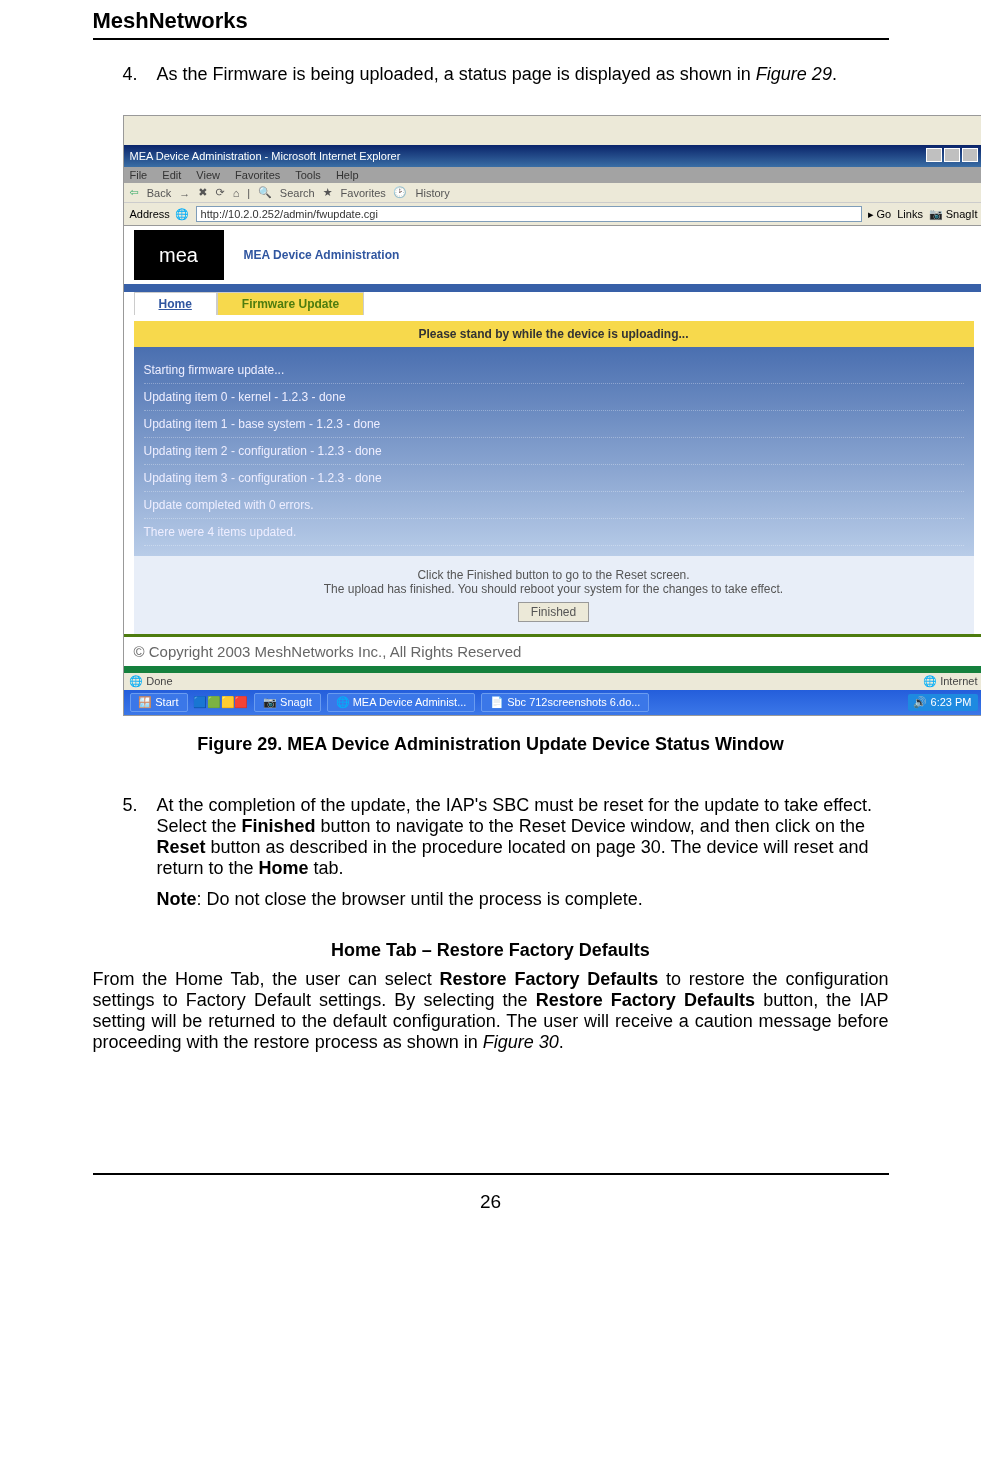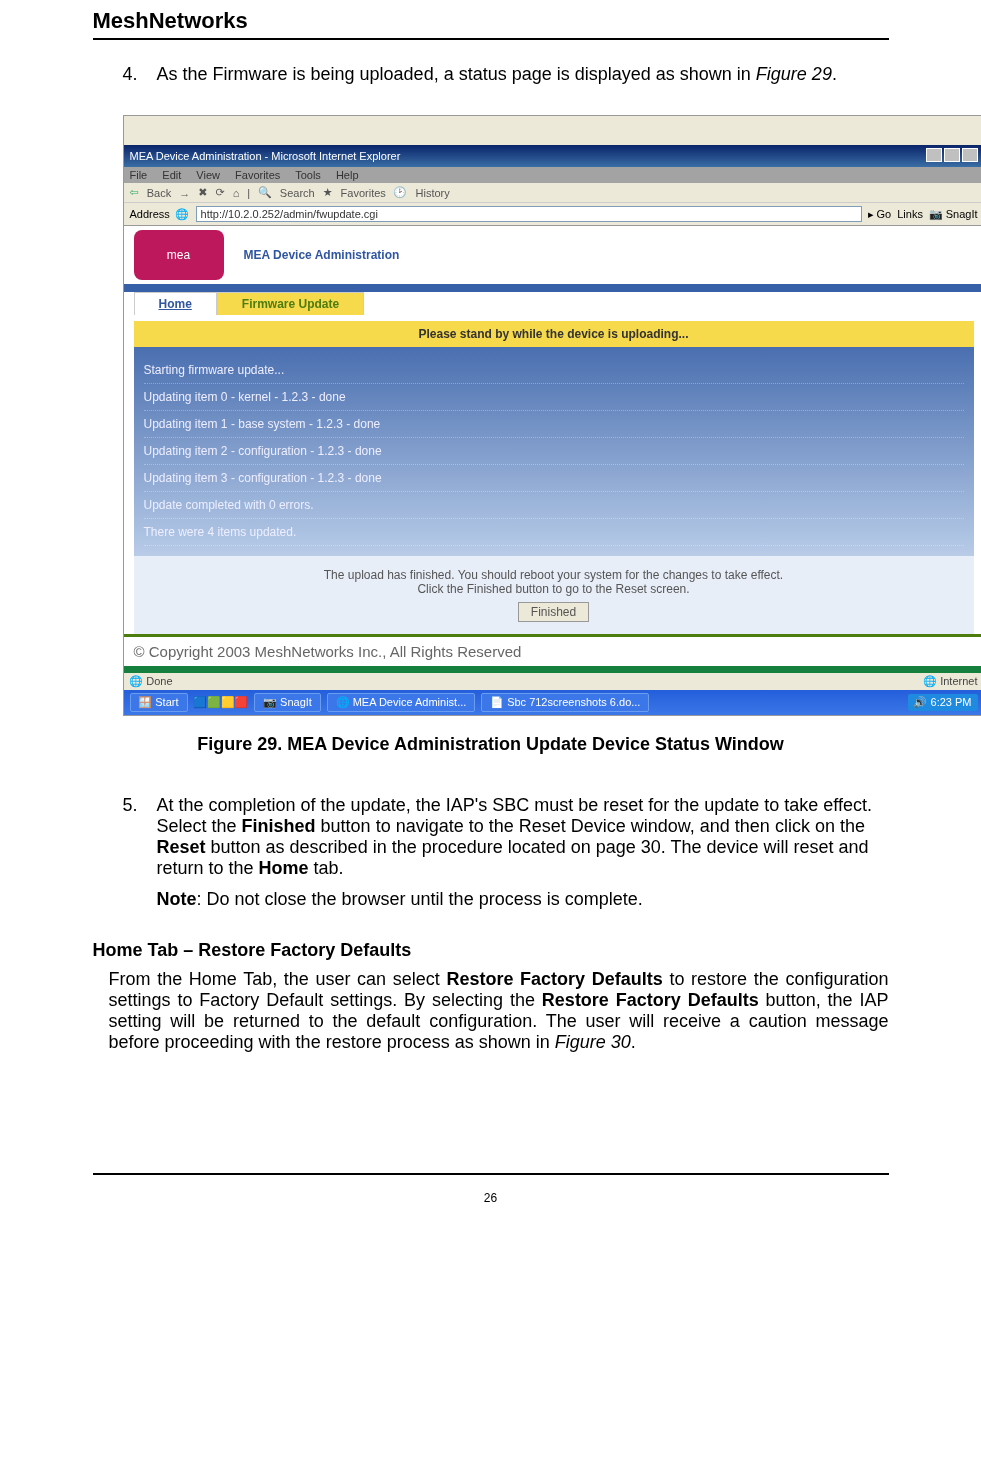--- a/index.html
+++ b/index.html
@@ -100,27 +100,27 @@
     .mea-header {
       display: flex;
       align-items: center;
       background: #fff;
       padding: 4px 10px;
       border-bottom: 8px solid #3860a8;
     }
     .mea-logo {
       width: 90px;
       height: 50px;
-      background: #be185d;
+      background: #000000;
       color: #fff;
       display: flex;
       align-items: center;
       justify-content: center;
-      font-size: 12px;
-      border-radius: 8px;
+      font-size: 20px;
+      border-radius: 0;
       margin-right: 20px;
     }
     .mea-title {
       font-size: 12px;
       font-weight: bold;
       color: #3056a0;
     }
     .tab-row {
       display: flex;
       background: #fff;
@@ -214,33 +214,34 @@
     .figure-caption {
       text-align: center;
       font-weight: bold;
       font-size: 18px;
       margin: 18px 0 40px 0;
     }
     .section-heading {
       font-weight: bold;
       font-size: 18px;
       margin: 30px 0 8px 0;
+      text-align: center;
     }
     .body-para {
       font-size: 18px;
-      margin: 0 0 12px 16px;
+      margin: 0 0 12px 0;
       text-align: justify;
     }
     .bold { font-weight: bold; }
     .page-footer {
       margin-top: 120px;
       border-top: 2px solid #000;
       text-align: center;
       padding-top: 16px;
-      font-size: 12px;
+      font-size: 19px;
     }
     .tb-icon { color:#3a6; }
   </style>
 </head>
 <body>
 
 <div class="page">
   <div class="doc-header">MeshNetworks</div>
 
   <div class="list-item">
@@ -300,22 +301,22 @@
       <div class="status-area">
         <div class="status-line">Starting firmware update...</div>
         <div class="status-line">Updating item 0 - kernel - 1.2.3 - done</div>
         <div class="status-line">Updating item 1 - base system - 1.2.3 - done</div>
         <div class="status-line">Updating item 2 - configuration - 1.2.3 - done</div>
         <div class="status-line">Updating item 3 - configuration - 1.2.3 - done</div>
         <div class="status-line">Update completed with 0 errors.</div>
         <div class="status-line">There were 4 items updated.</div>
       </div>
       <div class="finish-msg">
+        <div>Click the Finished button to go to the Reset screen.</div>
         <div>The upload has finished. You should reboot your system for the changes to take effect.</div>
-        <div>Click the Finished button to go to the Reset screen.</div>
         <div class="finish-btn">Finished</div>
       </div>
       <div class="copyright">© Copyright 2003 MeshNetworks Inc., All Rights Reserved</div>
     </div>
     <div class="statusbar">
       <span>🌐 <span>Done</span></span>
       <span>🌐 <span>Internet</span></span>
     </div>
     <div class="taskbar">
       <span class="task-item">🪟 <span>Start</span></span>

